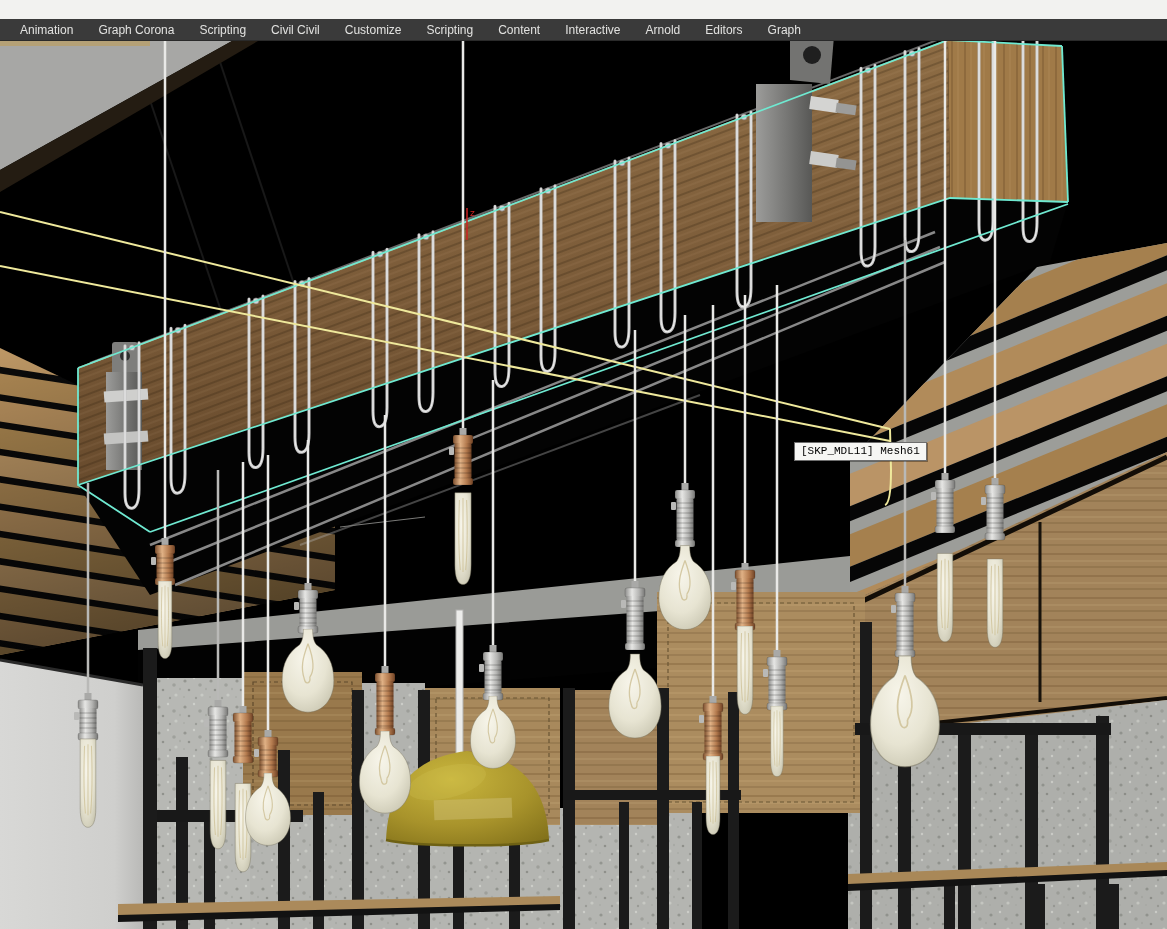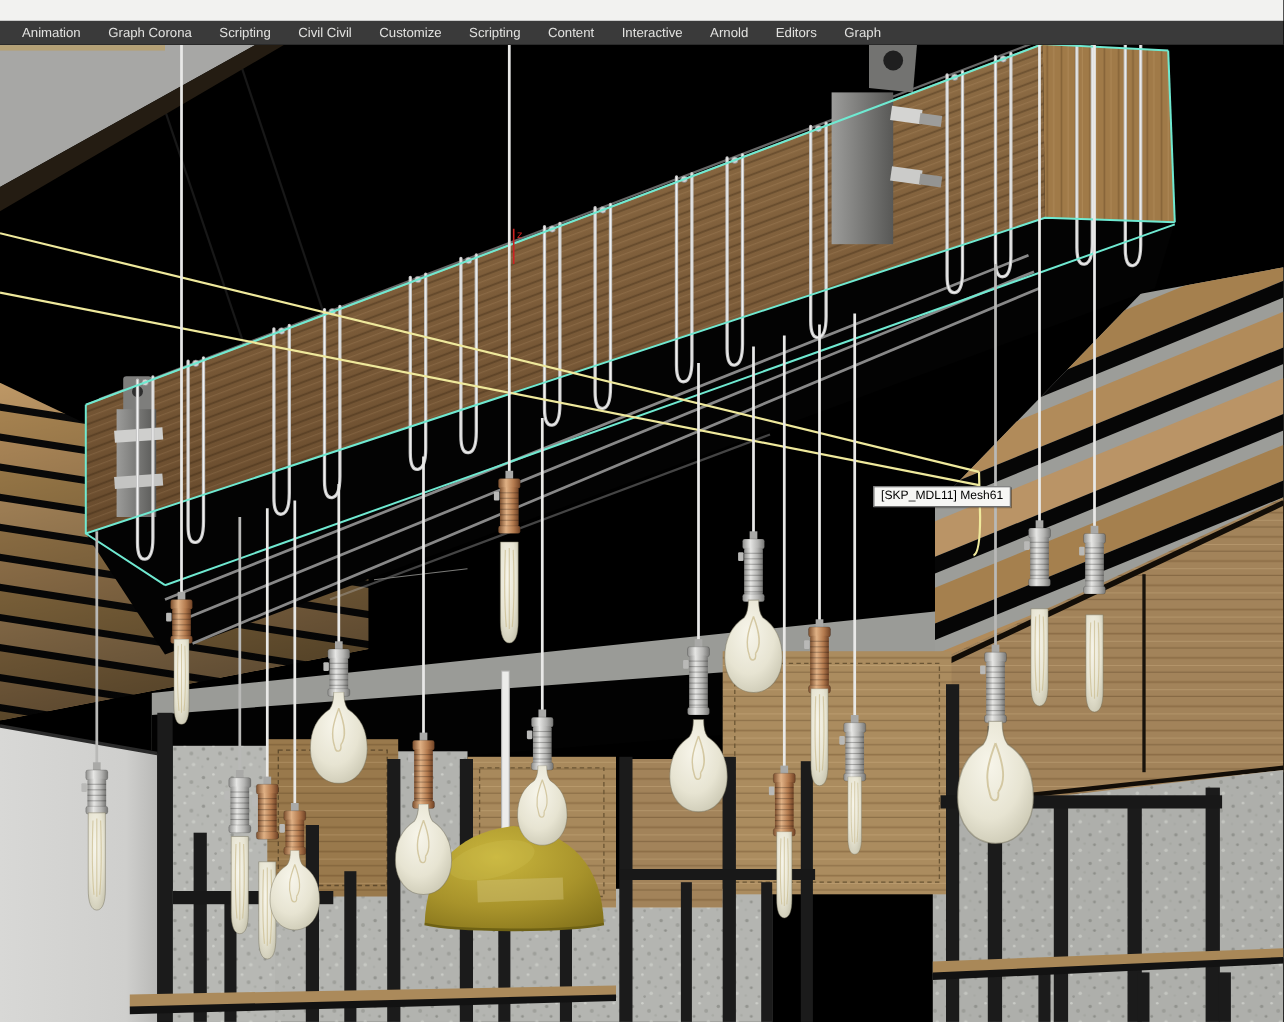--- a/index.html
+++ b/index.html
@@ -1,21 +1,21 @@
 <!DOCTYPE html>
 <html style="--sel-cyan: #6fe9d1; --sel-yellow: #efe99c;"><head>
 <meta charset="utf-8">
 <style>
   html,body{margin:0;padding:0;background:#000;}
   #app{position:relative;width:1167px;height:929px;overflow:hidden;font-family:"Liberation Sans",sans-serif;background:#000;}
   #titlebar{position:absolute;left:0;top:0;width:1167px;height:19px;background:#f2f2f0;}
   #menubar{position:absolute;left:0;top:19px;width:1167px;height:22px;background:#3a3a3a;display:flex;align-items:center;padding-left:20px;box-sizing:border-box;gap:25px;border-bottom:1px solid #2a2a2a;}
   #menubar .mitem{color:#e2e2e0;font-size:12px;line-height:22px;white-space:nowrap;cursor:default;}
   #viewport{position:absolute;left:0;top:41px;width:1167px;height:888px;}
-  #tooltip{position:absolute;left:794px;top:401px;background:#f6f6f4;border:1px solid #6e6e6e;color:#000;font-size:11px;line-height:15px;padding:1px 6px;white-space:nowrap;box-shadow:1px 1px 0 rgba(0,0,0,.35);}
+  #tooltip{position:absolute;left:794px;top:401px;background:#f6f6f4;border:1px solid #6e6e6e;color:#000;font-size:11px;line-height:15px;padding:1px 6px;white-space:nowrap;box-shadow:1px 1px 0 rgba(0,0,0,.35);font-family:Liberation Mono, monospace;}
 </style>
 </head>
 <body>
 
 <div id="app">
   <div id="titlebar"></div>
   <div id="menubar">
       <div class="mitem">Animation</div>
       <div class="mitem">Graph Corona</div>
       <div class="mitem">Scripting</div>

